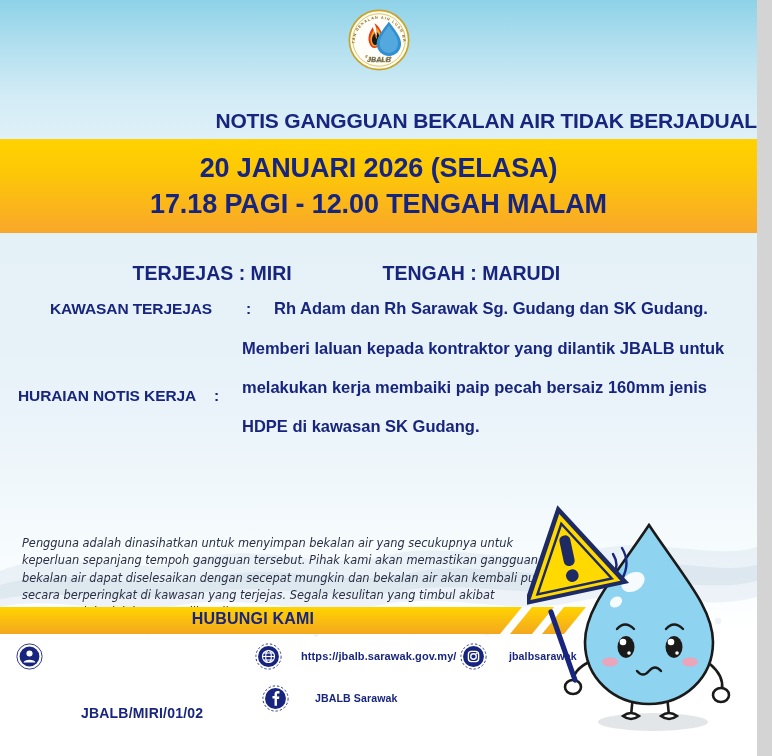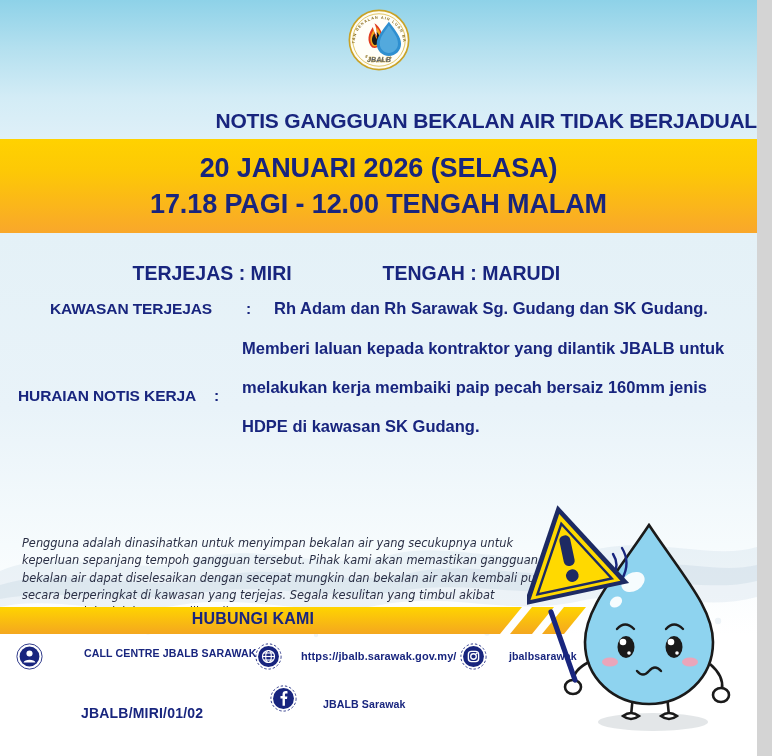--- a/index.html
+++ b/index.html
@@ -199,21 +199,21 @@
     line-height: 1.42;
     letter-spacing: 0.1px;
     white-space: nowrap;
   }
   .c-text.web { padding-top: 6px; font-size: 11px; }
 
   #contact-call { left: 16px; top: 0px; }
   #contact-call .c-text { padding-left: 41px; padding-top: 3px; }
   #contact-web { left: 255px; top: 0px; }
   #contact-web .c-text { padding-left: 19px; }
-  #contact-fb { left: 270px; top: 42px; align-items: flex-end; }
+  #contact-fb { left: 262px; top: 42px; }
   #contact-fb .c-text { padding-left: 26px; padding-top: 6px; }
   #contact-ig { left: 460px; top: 0px; }
   #contact-ig .c-text { padding-left: 22px; padding-top: 6px; }
 
   .ref-code {
     position: absolute;
     left: 57px;
     top: 472px;
     color: #18257e;
     font-size: 14px;
@@ -342,21 +342,20 @@
       <div class="c-item" id="contact-call">
         <div class="c-icon">
           <svg viewBox="0 0 30 30" width="27" height="27">
             <circle cx="15" cy="15" r="14" fill="none" stroke="#18257e" stroke-width="1"></circle>
             <circle cx="15" cy="15" r="11" fill="#18257e"></circle>
             <circle cx="15" cy="11.6" r="3.4" fill="#ffffff"></circle>
             <path d="M8.4 21.8 C9.3 17.6 20.7 17.6 21.6 21.8 Z" fill="#ffffff"></path>
           </svg>
         </div>
         <div class="c-text">
-          <div>CALL CENTRE JBALB SARAWAK</div>
         </div>
       </div>
 
       <div class="c-item" id="contact-web">
         <div class="c-icon">
           <svg viewBox="0 0 30 30" width="27" height="27">
             <circle cx="15" cy="15" r="14" fill="none" stroke="#18257e" stroke-width="1" stroke-dasharray="2.6 2.2"></circle>
             <circle cx="15" cy="15" r="11.6" fill="#18257e"></circle>
             <g fill="none" stroke="#ffffff" stroke-width="1.25">
               <circle cx="15" cy="15" r="6.7"></circle>

